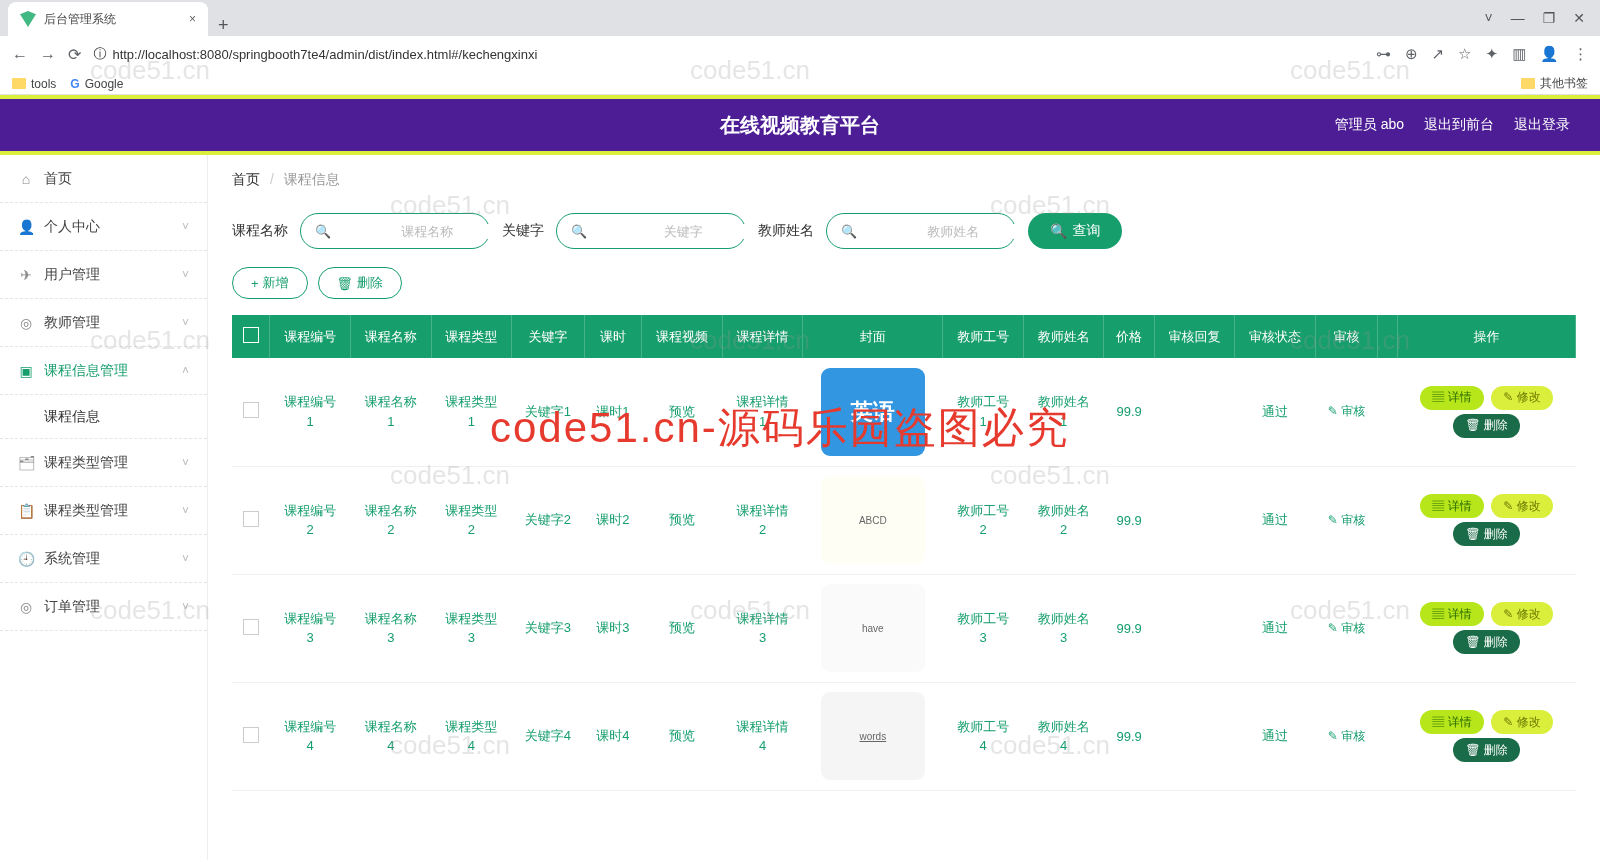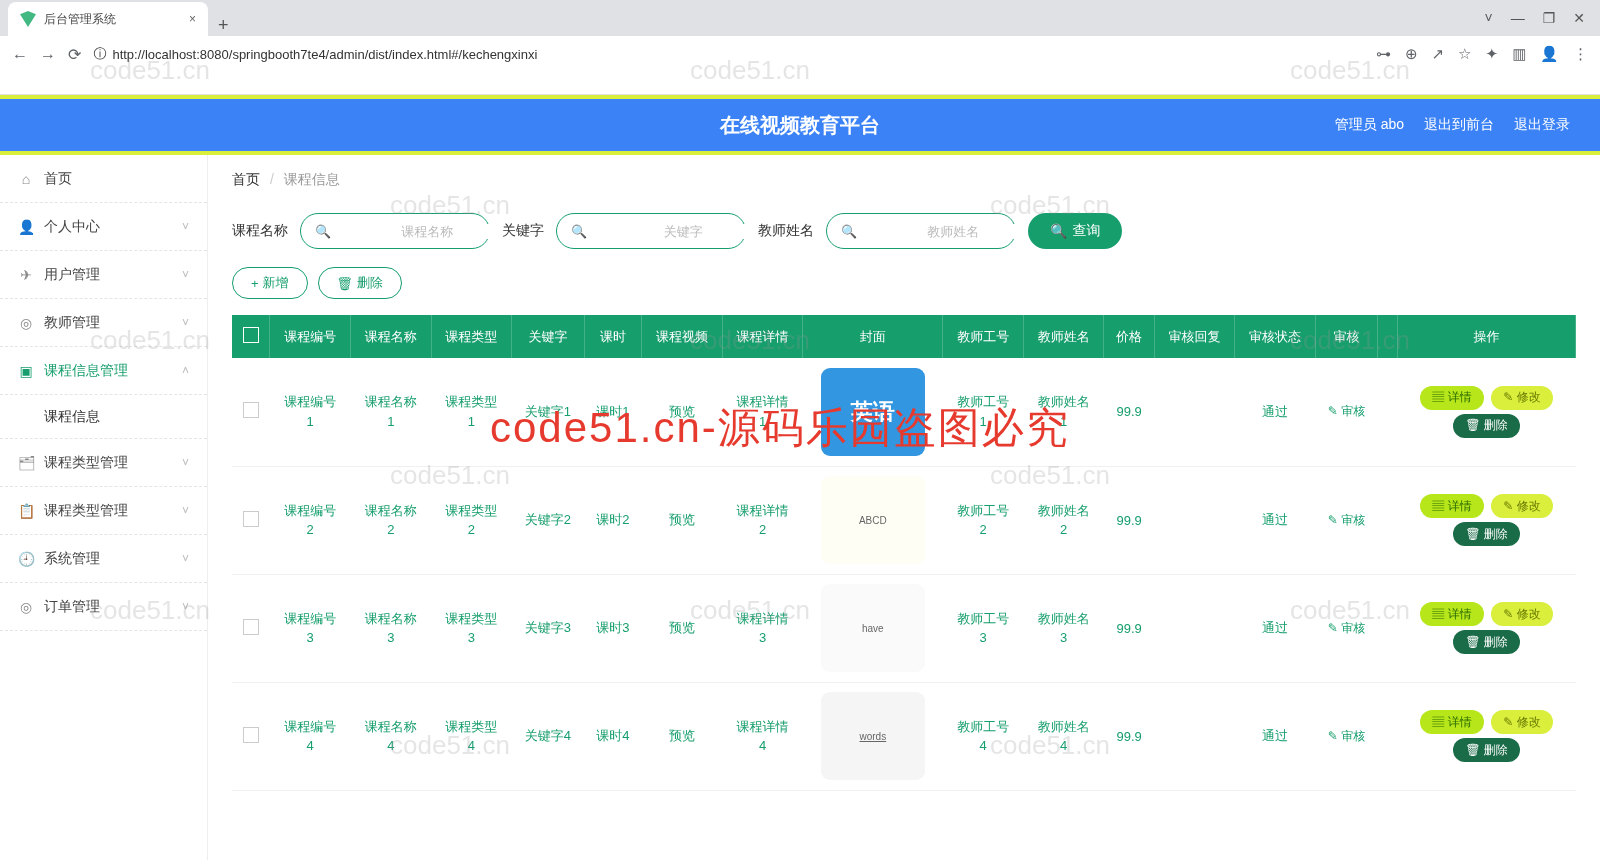--- a/index.html
+++ b/index.html
@@ -18,21 +18,21 @@
 .nav-icon { color: #5f6368; font-size: 16px; cursor: pointer; }
 .url-box { flex: 1; display: flex; align-items: center; gap: 6px; font-size: 13px; color: #333; }
 .addr-right { display: flex; gap: 14px; color: #5f6368; font-size: 15px; align-items: center; }
 
 .bookmark-bar { height: 23px; display: flex; align-items: center; padding: 0 12px; gap: 14px; font-size: 12px; color: #444; }
 .bm-item { display: flex; align-items: center; gap: 5px; cursor: pointer; }
 .bm-folder { width: 14px; height: 11px; background: #ffd968; border-radius: 1px; }
 .bm-other { margin-left: auto; }
 
 
-.app-header { height: 60px; background: #3b82f6; color: #fff; display: flex; align-items: center; justify-content: center; position: relative; border-top: 4px solid #d9ef3c; border-bottom: 4px solid #d9ef3c; }
+.app-header { height: 60px; background: #4c1d95; color: #fff; display: flex; align-items: center; justify-content: center; position: relative; border-top: 4px solid #d9ef3c; border-bottom: 4px solid #d9ef3c; }
 .app-title { font-size: 20px; font-weight: bold; }
 .header-right { position: absolute; right: 30px; display: flex; gap: 20px; font-size: 14px; }
 .header-right span { cursor: pointer; }
 
 
 .layout { display: flex; height: calc(100% - 155px); }
 
 
 .sidebar { width: 208px; background: #fff; border-right: 1px solid #eee; overflow-y: auto; }
 .menu-item { height: 48px; display: flex; align-items: center; padding: 0 18px; font-size: 14px; color: #444; cursor: pointer; border-bottom: 1px dashed #e5e5e5; gap: 10px; }
@@ -113,20 +113,34 @@
     <div class="addr-right">
       <span>⊶</span>
       <span>⊕</span>
       <span>↗</span>
       <span>☆</span>
       <span>✦</span>
       <span>▥</span>
       <span>👤</span>
       <span>⋮</span>
     </div>
+  </div>
+  <div class="bookmark-bar">
+    <div class="bm-item">
+        <span class="bm-folder"></span>
+        <span>tools</span>
+      </div>
+    <div class="bm-item">
+        <span style="color:#4285f4;font-weight:bold">G</span>
+        <span>Google</span>
+      </div>
+    <div class="bm-item bm-other">
+        <span class="bm-folder"></span>
+        <span>其他书签</span>
+      </div>
   </div>
 </div>
 
 <div class="app-header">
   <div class="app-title">在线视频教育平台</div>
   <div class="header-right">
     <span>管理员 abo</span>
     <span>退出到前台</span>
     <span>退出登录</span>
   </div>

